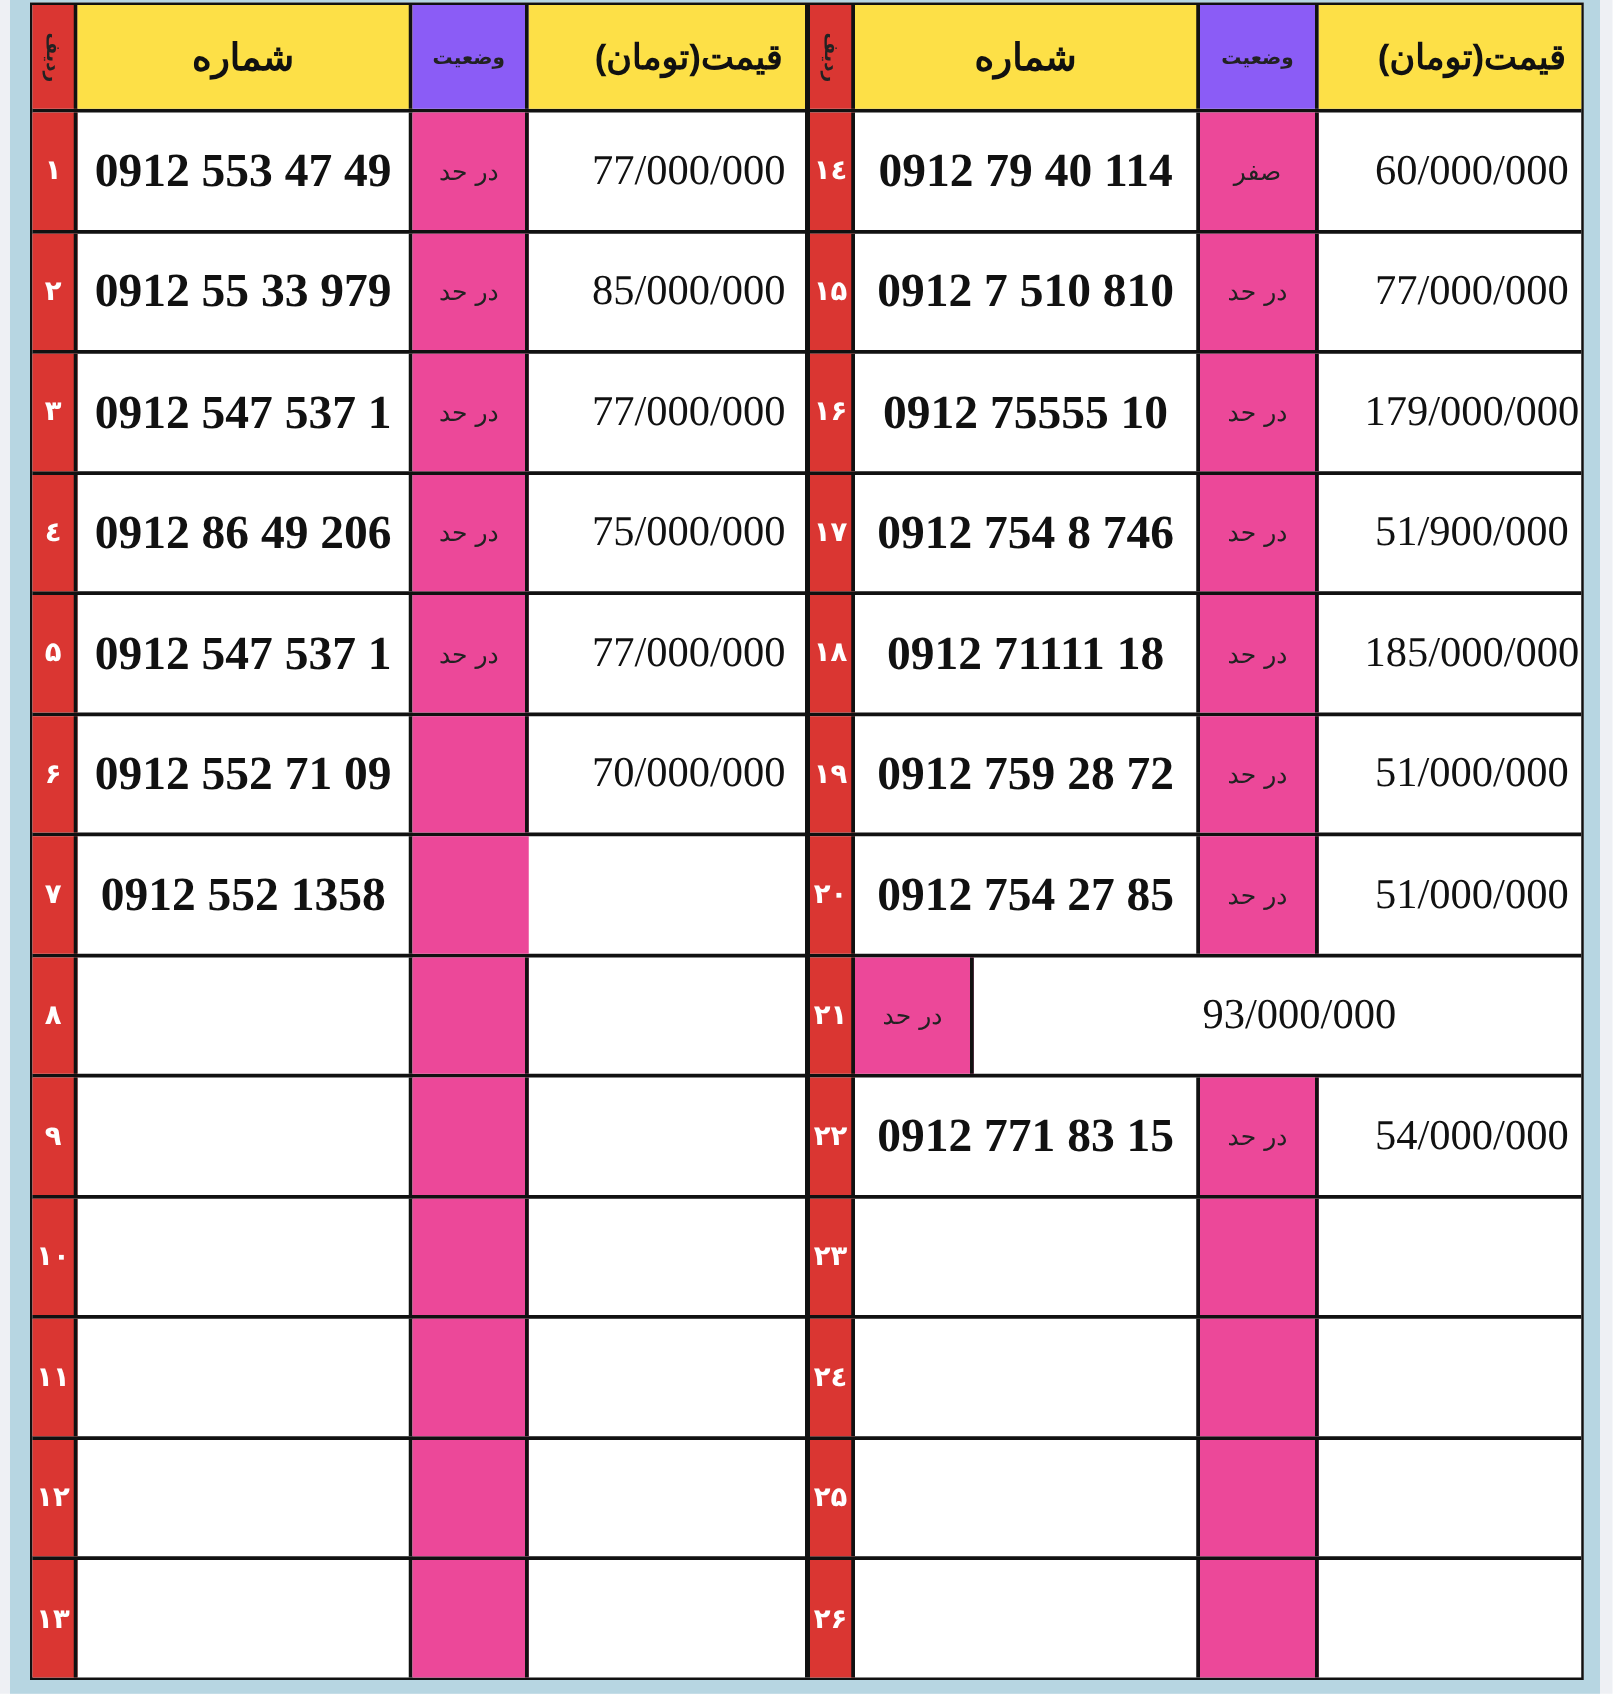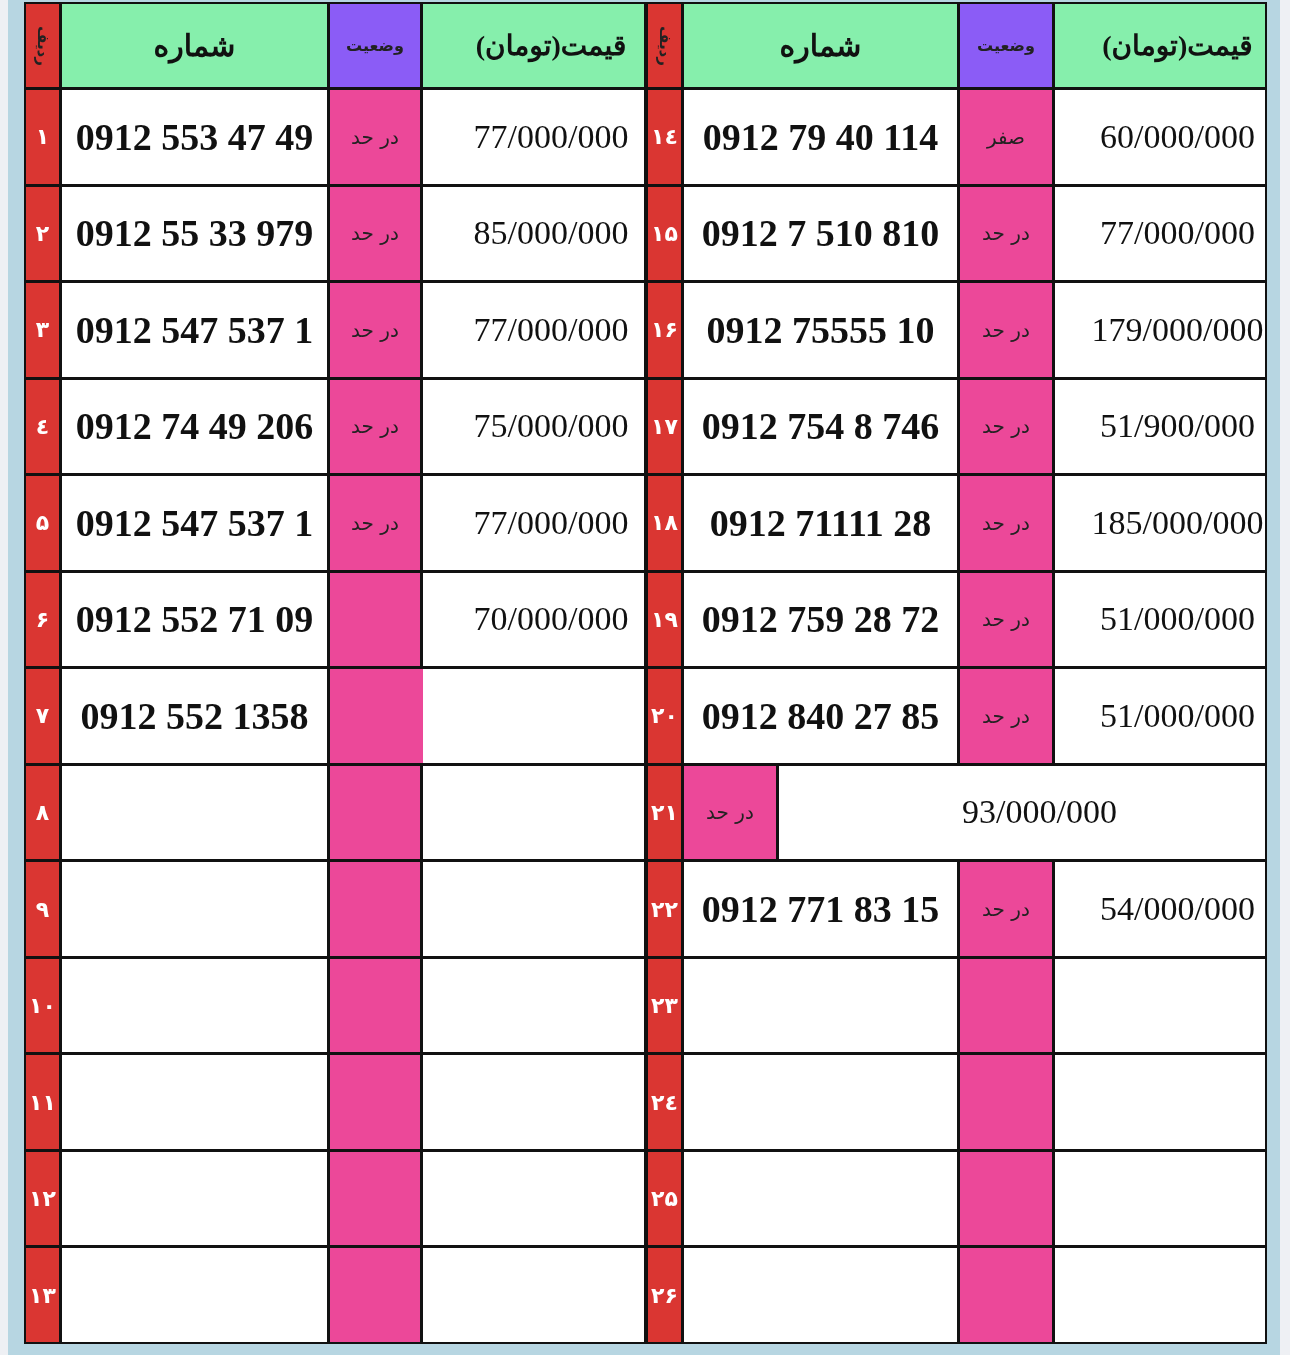--- a/index.html
+++ b/index.html
@@ -38,21 +38,21 @@
   .left .c-num { width:268px; }
   .right .c-num { width:276px; }
   .left .c-status { width:93px; }
   .right .c-status { width:95px; }
   .c-price { flex:1;padding-left:35px; }
   .c-status { background:#ec4899; font-family:"DejaVu Sans", sans-serif; font-size:20px; color:#222; direction:rtl; }
   .c-num { font-size:38px; font-weight:bold; color:#111; }
   .c-price { font-size:34px; font-weight:normal; color:#111; }
   .header .c-idx { font-size:15px; color:#222; }
   .header .c-idx span { transform:rotate(90deg); display:inline-block; }
-  .header .c-num, .header .c-price { background:#86efac; font-family:Liberation Serif, serif; font-size:30px; font-weight:bold; direction:rtl; }
+  .header .c-num, .header .c-price { background:#fde047; font-family:Liberation Sans, sans-serif; font-size:30px; font-weight:bold; direction:rtl; }
   .header .c-status { background:#8b5cf6; font-size:16px; font-weight:bold; }
   .left .header .c-price { font-size:28px; }
   .right .header .c-price { font-size:28px; }
   .divider { width:4px; background:#111; }
 </style>
 </head>
 <body>
 
 <div class="frame"></div>
 <div class="sheet">
@@ -78,21 +78,21 @@
         <div class="cell c-price">85/000/000</div>
       </div>
       <div class="row data">
         <div class="cell c-idx">۳</div>
         <div class="cell c-num">0912 547 537 1</div>
         <div class="cell c-status">در حد</div>
         <div class="cell c-price">77/000/000</div>
       </div>
       <div class="row data">
         <div class="cell c-idx">٤</div>
-        <div class="cell c-num">0912 74 49 206</div>
+        <div class="cell c-num">0912 86 49 206</div>
         <div class="cell c-status">در حد</div>
         <div class="cell c-price">75/000/000</div>
       </div>
       <div class="row data">
         <div class="cell c-idx">۵</div>
         <div class="cell c-num">0912 547 537 1</div>
         <div class="cell c-status">در حد</div>
         <div class="cell c-price">77/000/000</div>
       </div>
       <div class="row data">
@@ -172,33 +172,33 @@
         <div class="cell c-price">179/000/000</div>
       </div>
       <div class="row data">
         <div class="cell c-idx">۱۷</div>
         <div class="cell c-num">0912 754 8 746</div>
         <div class="cell c-status">در حد</div>
         <div class="cell c-price">51/900/000</div>
       </div>
       <div class="row data">
         <div class="cell c-idx">۱۸</div>
-        <div class="cell c-num">0912 71111 28</div>
+        <div class="cell c-num">0912 71111 18</div>
         <div class="cell c-status">در حد</div>
         <div class="cell c-price">185/000/000</div>
       </div>
       <div class="row data">
         <div class="cell c-idx">۱۹</div>
         <div class="cell c-num">0912 759 28 72</div>
         <div class="cell c-status">در حد</div>
         <div class="cell c-price">51/000/000</div>
       </div>
       <div class="row data">
         <div class="cell c-idx">۲۰</div>
-        <div class="cell c-num">0912 840 27 85</div>
+        <div class="cell c-num">0912 754 27 85</div>
         <div class="cell c-status">در حد</div>
         <div class="cell c-price">51/000/000</div>
       </div>
       <div class="row data">
         <div class="cell c-idx">۲۱</div>
         <div class="cell c-status">در حد</div>
         <div class="cell c-price">93/000/000</div>
       </div>
       <div class="row data">
         <div class="cell c-idx">۲۲</div>

